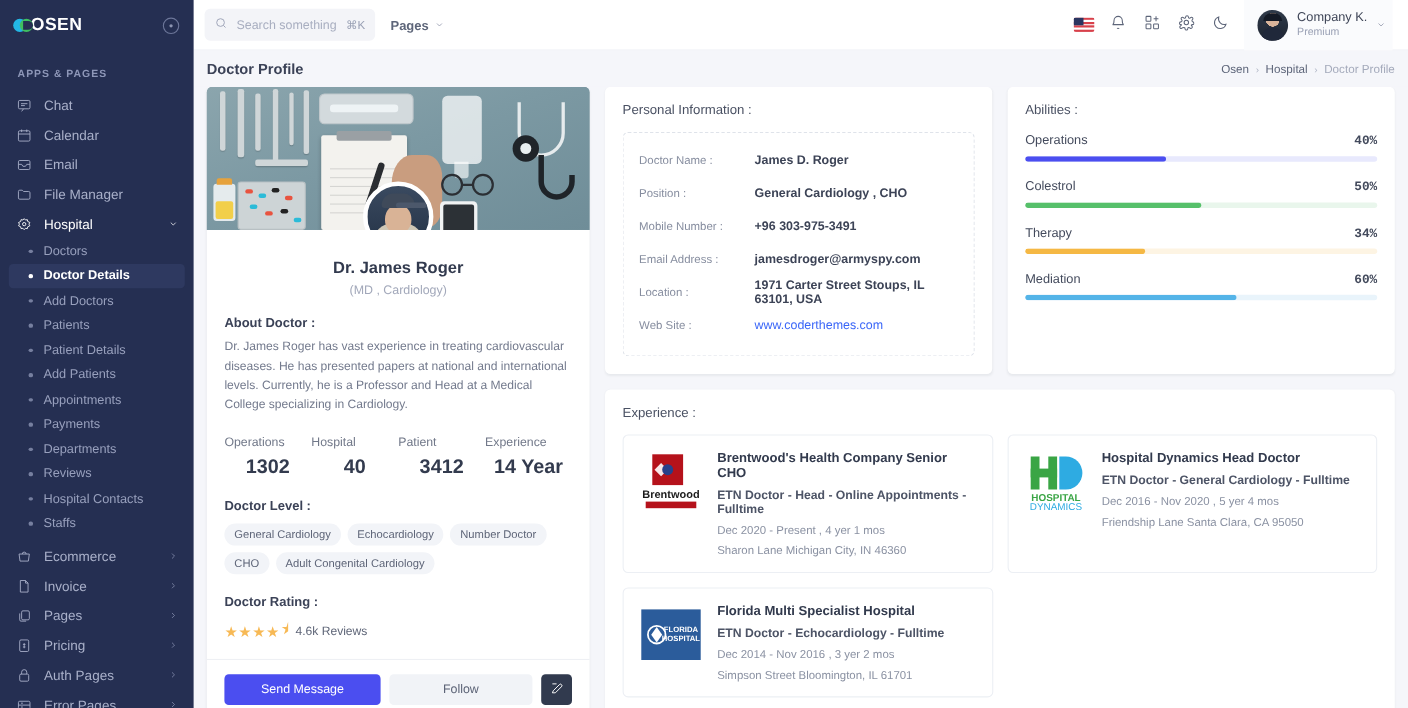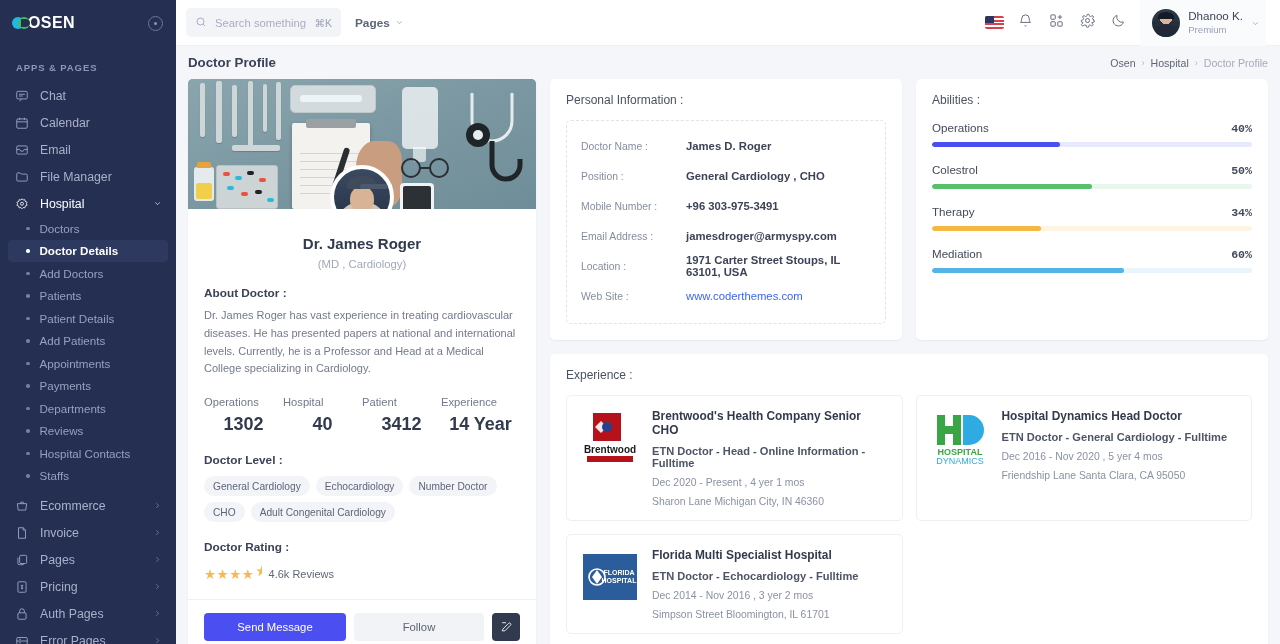--- a/index.html
+++ b/index.html
@@ -494,21 +494,21 @@
         <div class="tb-icon">
           <span>
             <svg viewBox="0 0 24 24">
                 <path d="M20 14.5A8.5 8.5 0 019.5 4a8.5 8.5 0 1010.5 10.5z"></path>
               </svg>
           </span>
         </div>
         <div class="user-chip">
           <span class="avatar"></span>
           <span class="user-meta">
-            <div class="user-name">Dhanoo K.</div>
+            <div class="user-name">Company K.</div>
             <div class="user-role">Premium</div>
           </span>
           <span class="cv"><svg viewBox="0 0 24 24">
                 <path d="M6 9l6 6 6-6"></path>
               </svg></span>
         </div>
       </div>
     </header>
 
     <div class="pagehead">
@@ -739,21 +739,21 @@
                 <svg viewBox="0 0 58 58" style="width:58px;height:58px">
                   <rect x="12" y="4" width="28" height="28" fill="#b5121b"></rect>
                   <path d="M20 12l6 6-6 6-6-6z" fill="#fff" opacity=".9"></path>
                   <circle cx="26" cy="18" r="5" fill="#27408b"></circle>
                   <text x="29" y="44" font-size="10" font-weight="bold" text-anchor="middle" fill="#1b1b1b" font-family="Liberation Sans">Brentwood</text>
                   <rect x="6" y="47" width="46" height="6" fill="#b5121b"></rect>
                 </svg>
               </div>
               <div>
                 <div class="exp-t">Brentwood's Health Company Senior CHO</div>
-                <div class="exp-r">ETN Doctor - Head - Online Information - Fulltime</div>
+                <div class="exp-r">ETN Doctor - Head - Online Appointments - Fulltime</div>
                 <div class="exp-d">Dec 2020 - Present , 4 yer 1 mos</div>
                 <div class="exp-l">Sharon Lane Michigan City, IN 46360</div>
               </div>
             </div>
 
             <div class="exp-card">
               <div class="exp-logo">
                 <svg viewBox="0 0 58 58" style="width:58px;height:58px">
                   <rect x="6" y="6" width="8" height="30" fill="#3aa545"></rect>
                   <rect x="22" y="6" width="8" height="30" fill="#3aa545"></rect>

